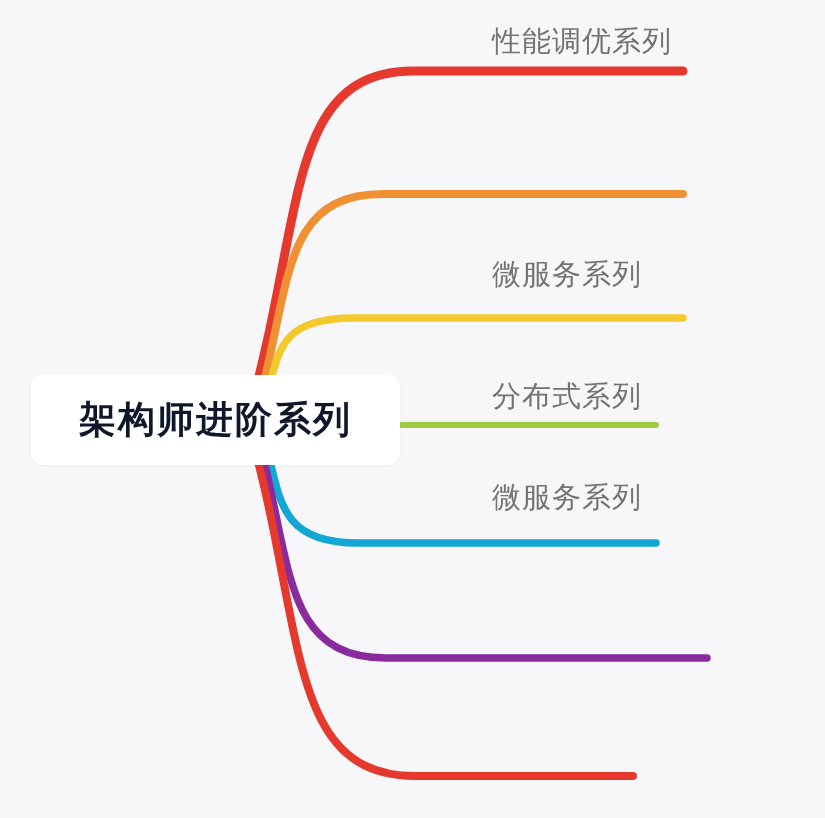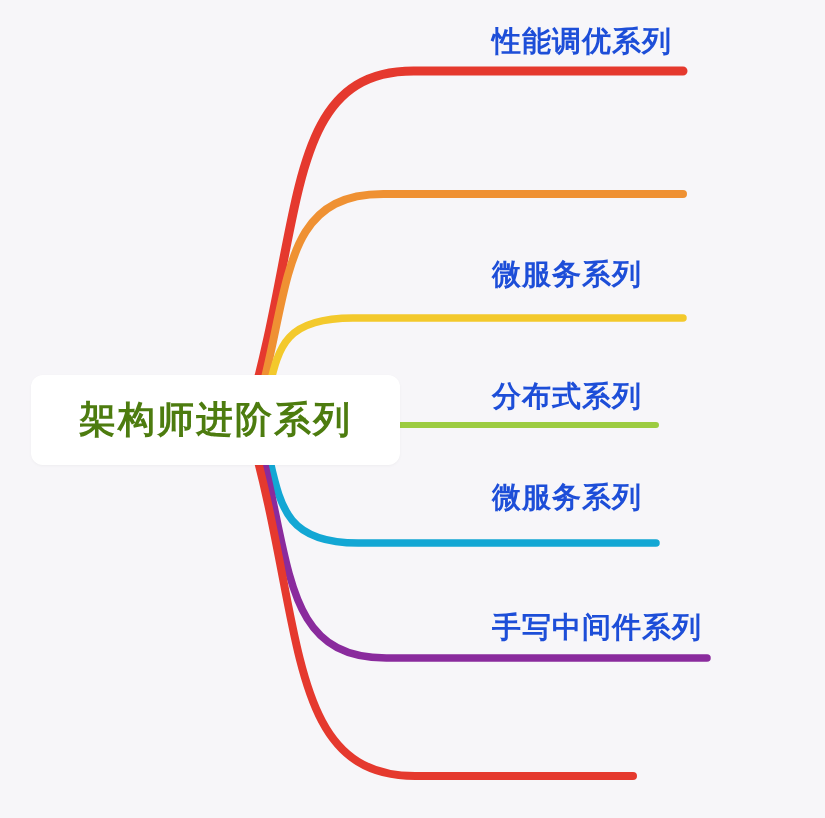--- a/index.html
+++ b/index.html
@@ -26,23 +26,23 @@
     top: 0;
     left: 0;
     width: 825px;
     height: 818px;
     z-index: 1;
   }
   .branch-label {
     position: absolute;
     z-index: 3;
     font-family: "Liberation Sans", sans-serif;
-    font-weight: bold;
+    font-weight: normal;
     font-size: 29px;
-    color: #1d4ed8;
+    color: #737373;
     letter-spacing: 1px;
     white-space: nowrap;
     text-align: left;
   }
   .center-node {
     position: absolute;
     z-index: 2;
     left: 31px;
     top: 375px;
     width: 369px;
@@ -51,21 +51,21 @@
     border-radius: 12px;
     display: flex;
     align-items: center;
     justify-content: center;
     box-shadow: 0 1px 3px rgba(0,0,0,0.04);
   }
   .center-node-label {
     font-family: Liberation Serif, serif;
     font-weight: bold;
     font-size: 37px;
-    color: #4d7c0f;
+    color: #0f172a;
     letter-spacing: 2px;
     white-space: nowrap;
   }
 </style>
 </head>
 <body>
 
 <div id="mindmap">
 
   <svg class="branch-svg" viewBox="0 0 825 818" xmlns="http://www.w3.org/2000/svg">
@@ -93,15 +93,14 @@
   </svg>
 
   <div class="center-node">
     <span class="center-node-label">架构师进阶系列</span>
   </div>
 
   <div class="branch-label" id="label-0" style="left: 492px; top: 22px;">性能调优系列</div>
   <div class="branch-label" id="label-2" style="left: 492px; top: 255px;">微服务系列</div>
   <div class="branch-label" id="label-3" style="left: 492px; top: 377px;">分布式系列</div>
   <div class="branch-label" id="label-4" style="left: 492px; top: 478px;">微服务系列</div>
-  <div class="branch-label" id="label-5" style="left: 492px; top: 608px;">手写中间件系列</div>
 
 </div>
 
 </body></html>

